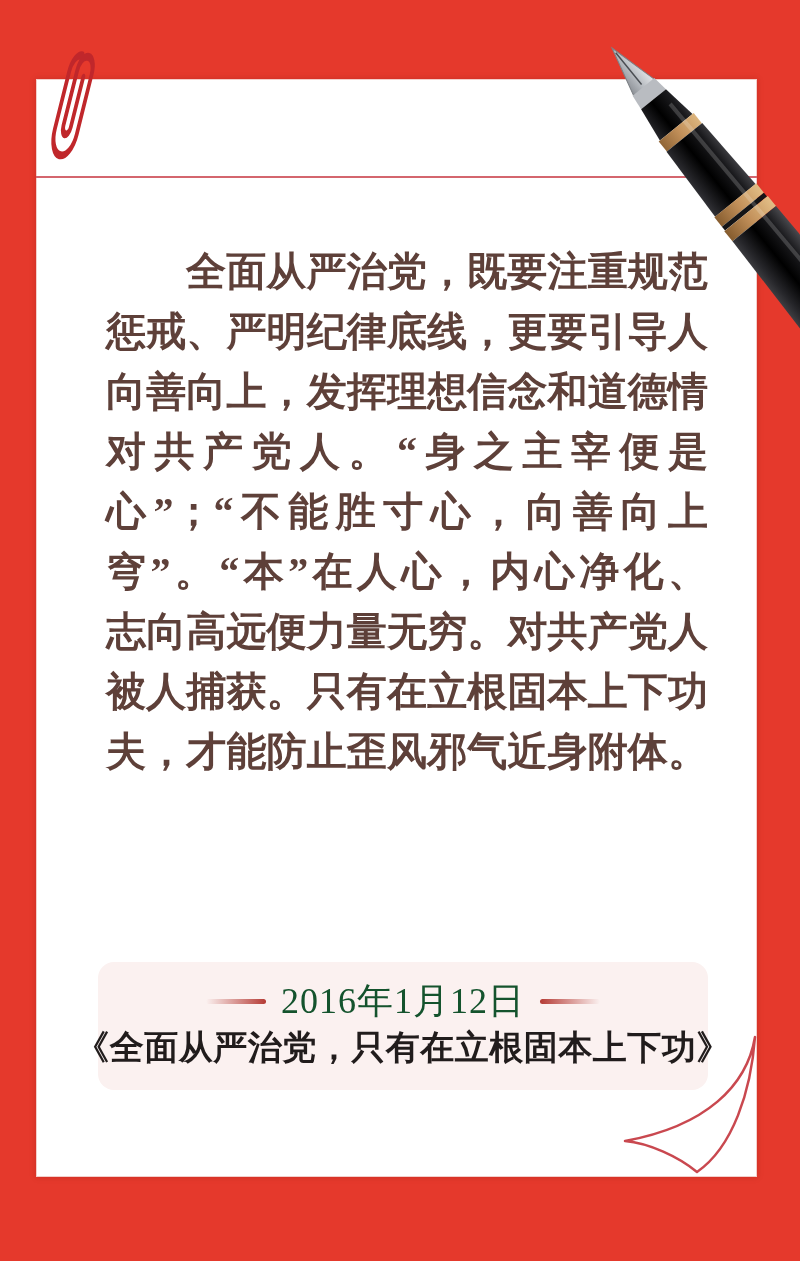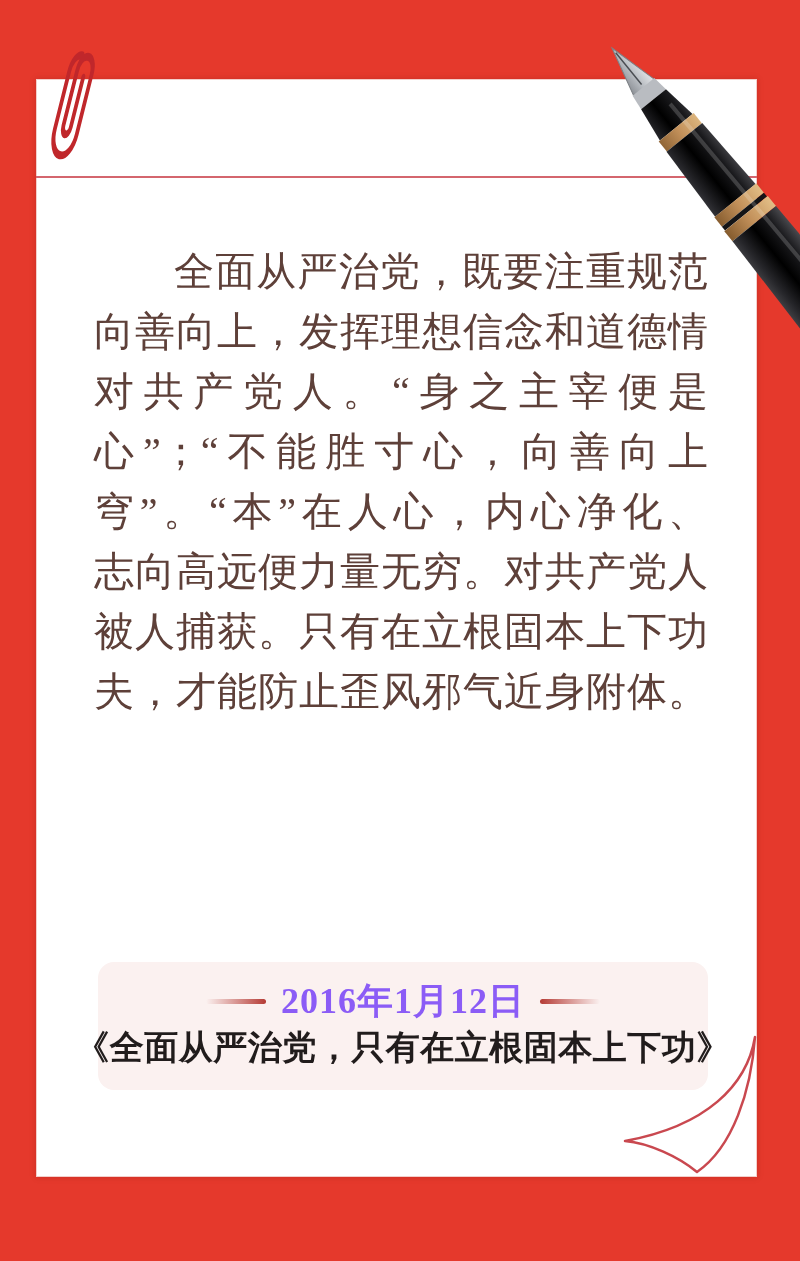--- a/index.html
+++ b/index.html
@@ -12,36 +12,37 @@
     position:absolute; left:36px; top:79px; width:721px; height:1098px;
     background:#ffffff;
     box-shadow: inset 0 0 0 1px rgba(233,167,160,0.55), 0 0 6px rgba(120,20,15,0.25);
   }
   .rule {
     position:absolute; left:0; right:0; top:97px; height:2px;
     background:#d4666e;
   }
   .quote { position:absolute; left:58px; top:163px; width:614px; }
   .qline {
-    font-weight:400; font-size:40px; line-height:60px;
+    font-weight:700; font-size:40px; line-height:60px;
     color:#5e4039;
     text-align:justify; text-align-last:justify;
     white-space:nowrap;
+    margin-left:12px;
   }
   .qline.indent { text-indent:80px; }
   .attr-box {
     position:absolute; left:62px; top:883px; width:610px; height:128px;
     background:#fbf1f0; border-radius:16px;
     display:flex; flex-direction:column; align-items:center; justify-content:center;
     gap:9px;
   }
   .date-row { display:flex; align-items:center; gap:15px; }
   .date {
-    font-weight:700; font-size:36px; line-height:1;
-    color:#8b5cf6; letter-spacing:1px;
+    font-weight:400; font-size:36px; line-height:1;
+    color:#14532d; letter-spacing:1px;
   }
   .dash { width:60px; height:5px; border-radius:3px; display:inline-block; }
   .dash-l { background:linear-gradient(to right, rgba(181,59,53,0), #b53b35); }
   .dash-r { background:linear-gradient(to left,  rgba(181,59,53,0), #b53b35); }
   .source {
     font-weight:700; font-size:34px; line-height:1.2;
     color:#211c1c; letter-spacing:0.5px; white-space:nowrap;
   }
   .curl { position:absolute; right:0; bottom:-2px; width:162px; height:150px; }
   .clip {
@@ -54,20 +55,21 @@
 <body>
 
 <div class="page">
 
   <div class="paper">
 
     <div class="rule"></div>
 
     <div class="quote">
       <div class="qline indent">全面从严治党，既要注重规范</div>
+      <div class="qline">惩戒、严明纪律底线，更要引导人</div>
       <div class="qline">向善向上，发挥理想信念和道德情</div>
       <div class="qline">对共产党人。“身之主宰便是</div>
       <div class="qline">心”；“不能胜寸心，向善向上</div>
       <div class="qline">穹”。“本”在人心，内心净化、</div>
       <div class="qline">志向高远便力量无穷。对共产党人</div>
       <div class="qline">被人捕获。只有在立根固本上下功</div>
       <div class="qline">夫，才能防止歪风邪气近身附体。</div>
     </div>
 
     <div class="attr-box">

